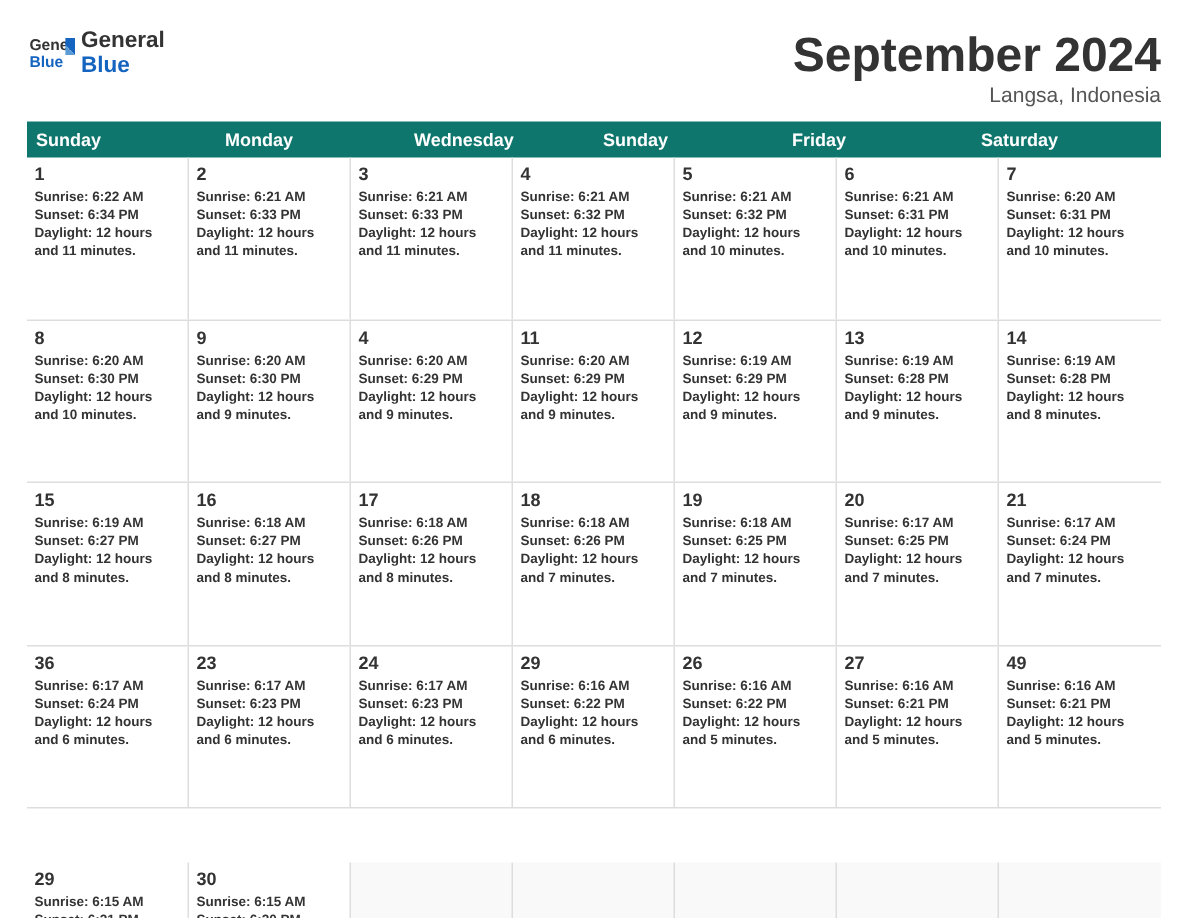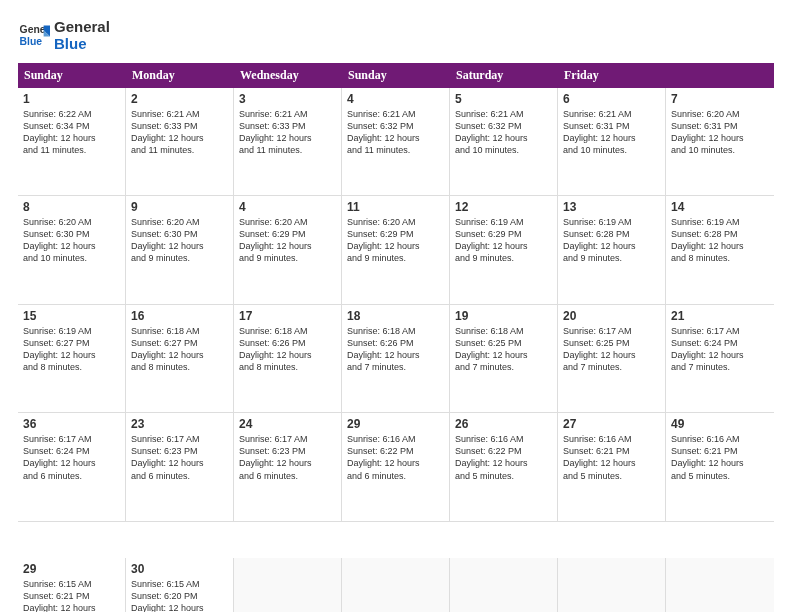--- a/index.html
+++ b/index.html
@@ -44,23 +44,22 @@
       font-size: 14px;
       color: #555;
     }
     .calendar {
       flex: 1;
       display: flex;
       flex-direction: column;
     }
     .cal-header {
       display: grid;
-      grid-template-columns: repeat(7, 1fr);
-      background: #701a75;
-      font-family: Liberation Serif, serif;
+      grid-template-columns: repeat(6, 1fr);
+      background: #0f766e;
     }
     .cal-header-cell {
       color: #fff;
       font-size: 12px;
       font-weight: bold;
       padding: 5px 6px;
       text-align: left;
     }
     .cal-body {
       flex: 1;
@@ -93,49 +92,54 @@
     .day-num {
       font-size: 12px;
       font-weight: bold;
       margin-bottom: 2px;
       display: block;
     }
     .cal-cell .info {
       font-size: 9px;
       line-height: 1.35;
       color: #333;
+      font-weight: bold;
     }
   </style>
 </head>
 <body>
 
 <div class="page">
   <div class="header">
     <div class="logo">
       <svg class="logo-icon" viewBox="0 0 40 40">
         <text x="2" y="18" font-size="13" font-weight="bold" fill="#333">General</text>
         <text x="2" y="32" font-size="13" font-weight="bold" fill="#1565c0">Blue</text>
         <polygon points="32,8 40,8 40,22 32,14" fill="#1565c0"></polygon>
         <polygon points="32,14 40,22 32,22" fill="#5b9bd5"></polygon>
       </svg>
       <div style="display:flex;flex-direction:column;line-height:1.15">
         <span style="font-size:15px;font-weight:bold;color:#333;">General</span>
         <span style="font-size:15px;font-weight:bold;color:#1565c0;">Blue</span>
       </div>
     </div>
+    <div class="title-block">
+      <div class="month-title">September 2024</div>
+      <div class="location">Langsa, Indonesia</div>
+    </div>
   </div>
 
   <div class="calendar">
     <div class="cal-header">
       <div class="cal-header-cell">Sunday</div>
       <div class="cal-header-cell">Monday</div>
       <div class="cal-header-cell">Wednesday</div>
       <div class="cal-header-cell">Sunday</div>
+      <div class="cal-header-cell">Friday</div>
       <div class="cal-header-cell">Saturday</div>
-      <div class="cal-header-cell">Friday</div>
     </div>
     <div class="cal-body" id="cal-body">
     <div class="cal-row">
           <div class="cal-cell">
             <span class="day-num">1</span>
             <div class="info">Sunrise: 6:22 AM<br>Sunset: 6:34 PM<br>Daylight: 12 hours<br>and 11 minutes.</div>
           </div>
           <div class="cal-cell">
             <span class="day-num">2</span>
             <div class="info">Sunrise: 6:21 AM<br>Sunset: 6:33 PM<br>Daylight: 12 hours<br>and 11 minutes.</div>

